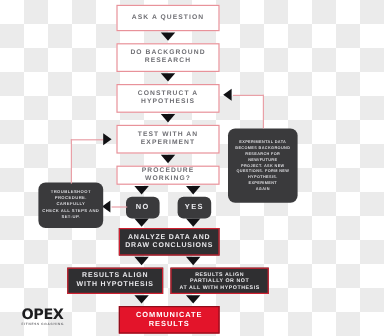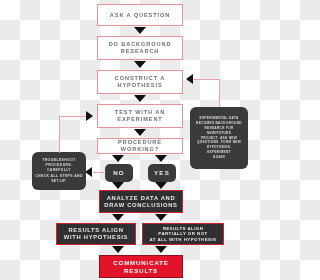--- a/index.html
+++ b/index.html
@@ -175,14 +175,18 @@
   <div class="node box-dark-sq" style="left:142px;top:223px;width:82px;height:22px;font-size:4.4px;letter-spacing:.45px;">RESULTS ALIGN
 PARTIALLY OR NOT
 AT ALL WITH HYPOTHESIS</div>
 
   <div class="arrow-down" style="left:112px;top:246px;"></div>
   <div class="arrow-down" style="left:155px;top:246px;"></div>
 
   <div class="node box-red" style="left:99px;top:255px;width:84px;height:23px;letter-spacing:.8px;">COMMUNICATE
 RESULTS</div>
 
+  <div id="logo">
+    <div class="logo-word">OPEX</div>
+    <div class="logo-sub">FITNESS  COACHING</div>
+  </div>
 
 </div>
 
 </body></html>

